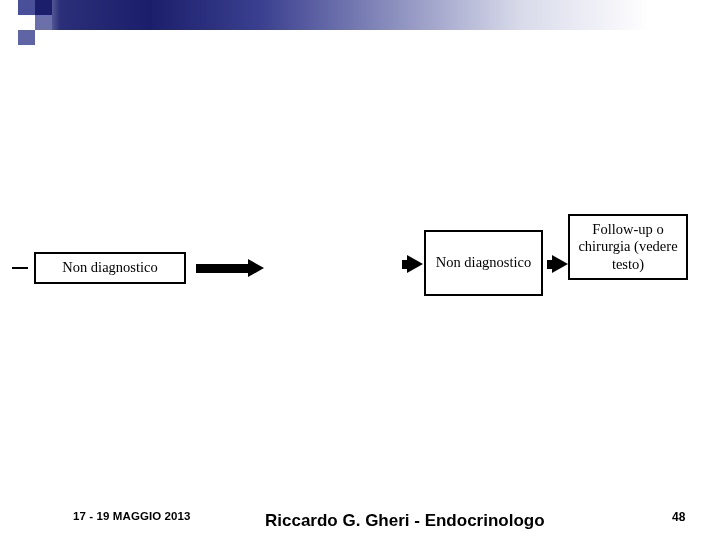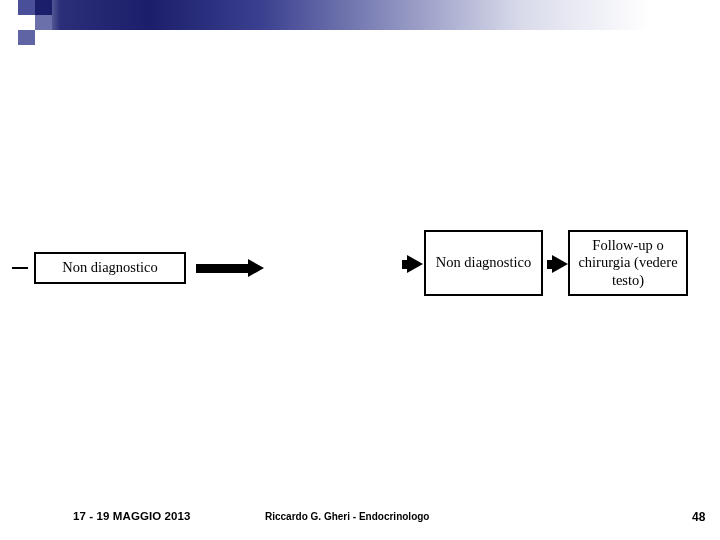--- a/index.html
+++ b/index.html
@@ -70,21 +70,21 @@
     font-family: "Liberation Serif", serif;
     font-size: 14.5px;
     line-height: 1.18;
     color: #000000;
     box-sizing: border-box;
     padding: 2px 4px;
   }
   .box-1 { left: 34px;  top: 42px; width: 152px; height: 32px; }
   .box-2 { left: 271px; top: 20px; width: 127px; height: 66px; }
   .box-3 { left: 424px; top: 20px; width: 119px; height: 66px; }
-  .box-4 { left: 568px; top: 20px; width: 120px; height: 66px; }
+  .box-4 { left: 568px; top: 4px; width: 120px; height: 66px; }
 
   
   .arrow {
     position: absolute;
     height: 0;
   }
   .arrow .shaft {
     position: absolute;
     left: 0;
     top: 0;
@@ -130,27 +130,27 @@
     font-size: 11.5px;
     font-weight: bold;
     color: #000000;
     letter-spacing: 0.1px;
     margin-left: 32px;
   }
   .footer-author {
     position: absolute;
     left: 265px;
     top: 511px;
-    font-size: 10px;
+    font-size: 17px;
     font-weight: bold;
     color: #000000;
   }
   .footer-page {
     position: absolute;
-    left: 692px;
+    left: 672px;
     top: 510px;
     font-size: 12px;
     font-weight: bold;
     color: #000000;
   }
 </style>
 </head>
 <body>
 
 <div class="banner">

